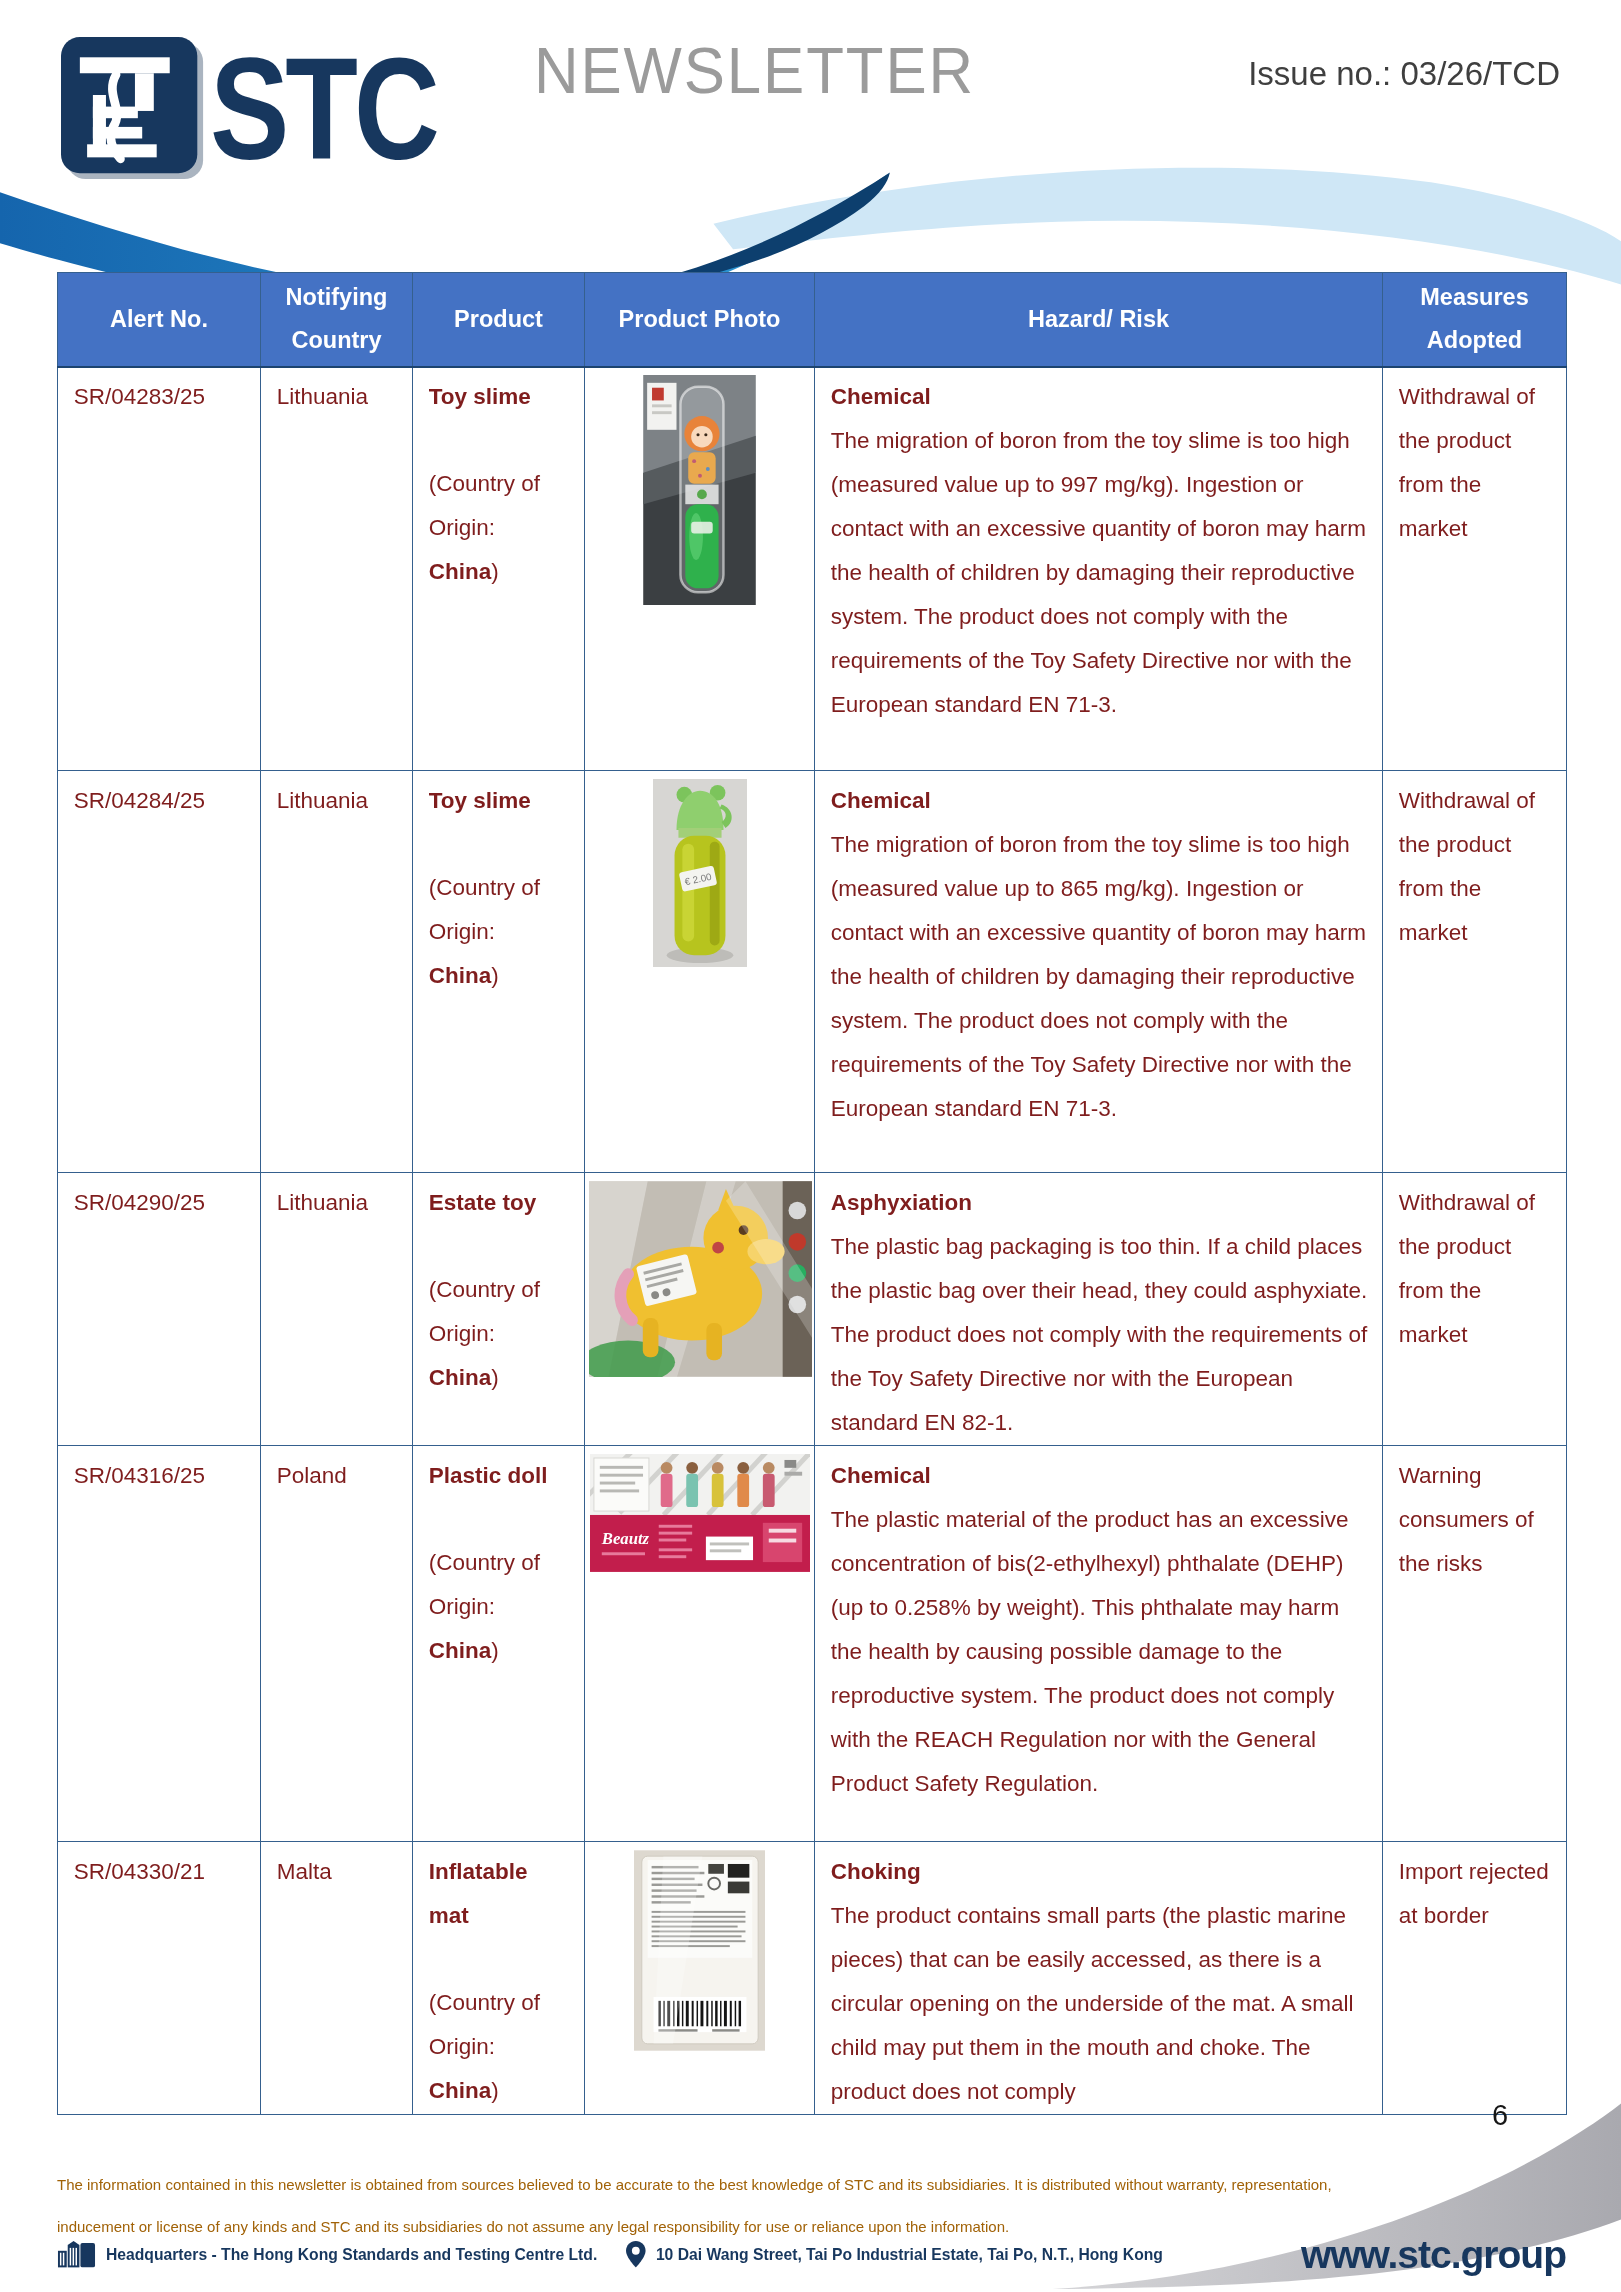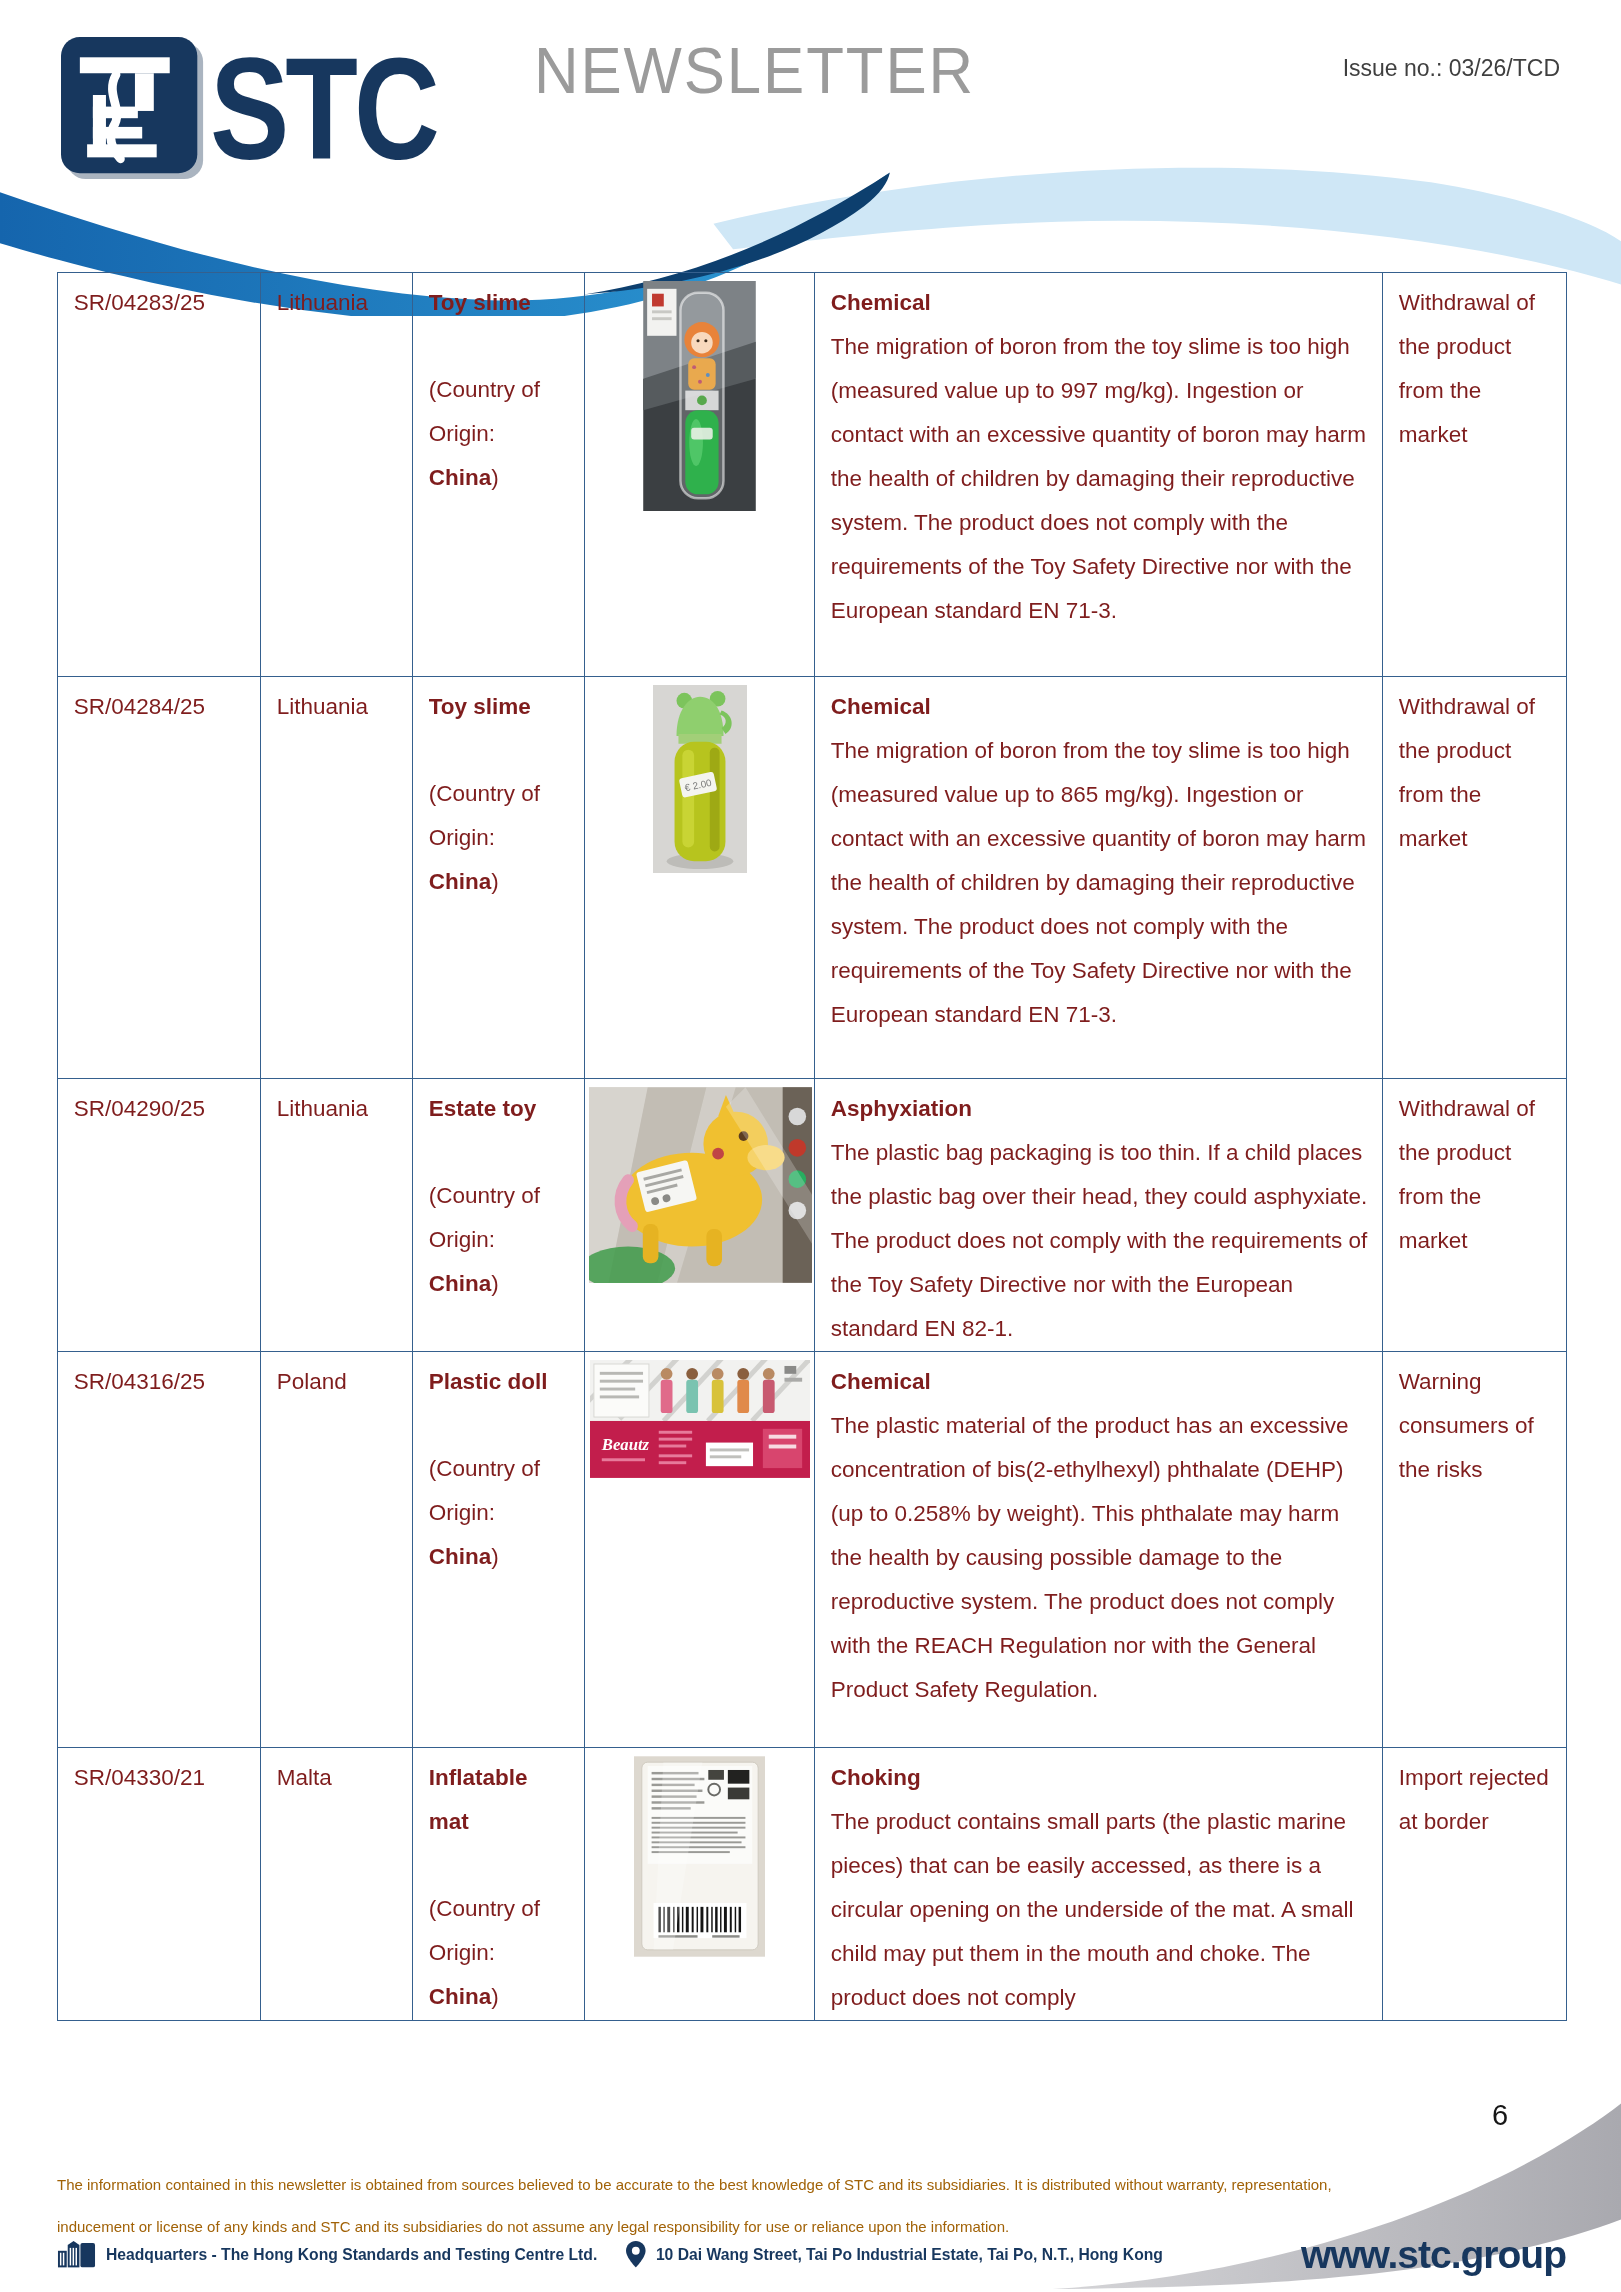--- a/index.html
+++ b/index.html
@@ -6,21 +6,21 @@
   .page{position:relative;width:1621px;height:2293px;background:#ffffff;overflow:hidden;
         font-family:"Liberation Sans","DejaVu Sans",sans-serif;}
 
   
   .logo-mark{position:absolute;left:61px;top:37px;width:145px;height:145px;}
   .logo-word{position:absolute;left:210px;top:37px;height:145px;display:flex;align-items:center;
              font-size:145px;font-weight:bold;color:#17375E;letter-spacing:-4.9px;
              transform:scaleX(.82);transform-origin:left center;}
   .nl-title{position:absolute;left:534px;top:33px;font-size:65px;font-weight:400;color:#9b9b9b;
             letter-spacing:2px;white-space:nowrap;transform:scaleX(.95);transform-origin:left top;}
-  .issue{position:absolute;right:61px;top:55px;font-size:23px;color:#3f3f3f;}
+  .issue{position:absolute;right:61px;top:55px;font-size:33px;color:#3f3f3f;}
 
   .wave{position:absolute;left:0;top:147px;width:1621px;height:169px;}
 
   
   table.alerts{position:absolute;left:57px;top:272px;width:1509px;border-collapse:collapse;
                table-layout:fixed;}
   table.alerts col.c1{width:203px}table.alerts col.c2{width:152px}table.alerts col.c3{width:172px}
   table.alerts col.c4{width:230px}table.alerts col.c5{width:568px}table.alerts col.c6{width:184px}
   table.alerts th,table.alerts td{border:1.5px solid #35608e;vertical-align:top;overflow:hidden;
                padding:7.8px 13.7px 0 15.7px;}
@@ -88,20 +88,28 @@
   <table class="alerts">
     <colgroup>
         <col class="c1">
         <col class="c2">
         <col class="c3">
         <col class="c4">
         <col class="c5">
         <col class="c6">
       </colgroup>
     <tbody>
+        <tr class="hdr">
+      <th>Alert No.</th>
+      <th>Notifying Country</th>
+      <th>Product</th>
+      <th>Product Photo</th>
+      <th>Hazard/ Risk</th>
+      <th>Measures Adopted</th>
+    </tr>
 
     <tr class="r1">
       <td>SR/04283/25</td>
       <td>Lithuania</td>
       <td>
         <div class="bold">Toy slime</div>
         <div class="origin"><span>(Country of Origin: </span><span class="bold">China</span><span>)</span></div>
       </td>
       <td class="photo-cell">
         <span class="photo-wrap">

